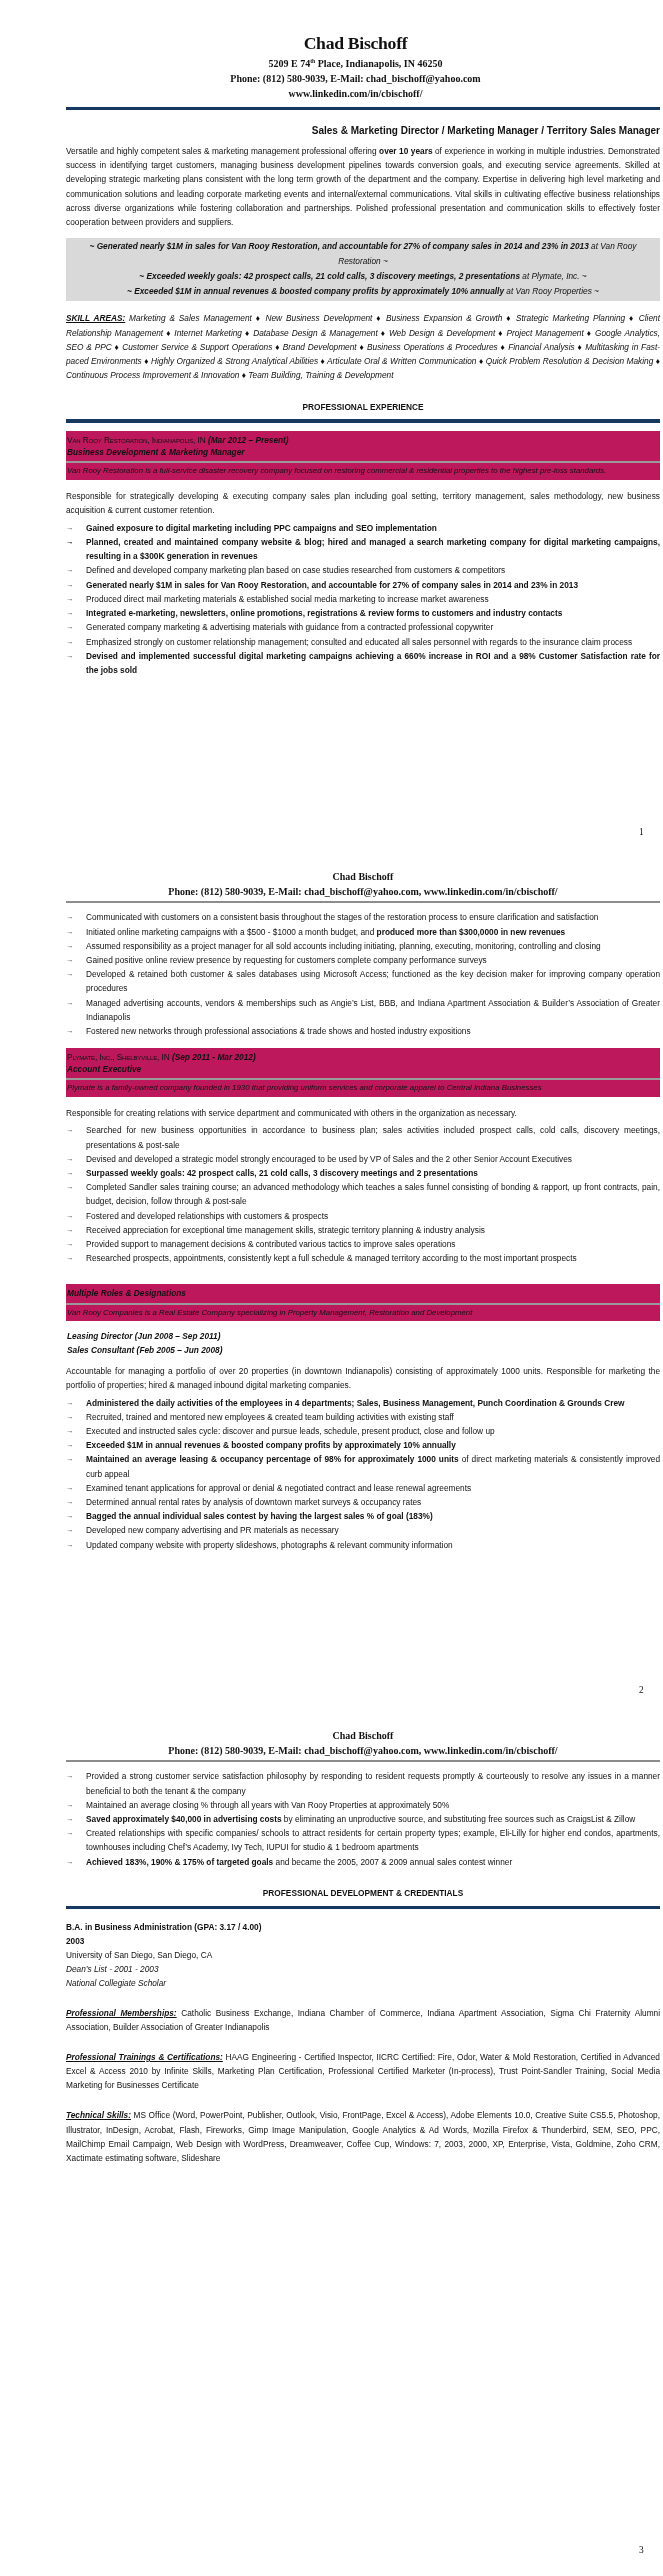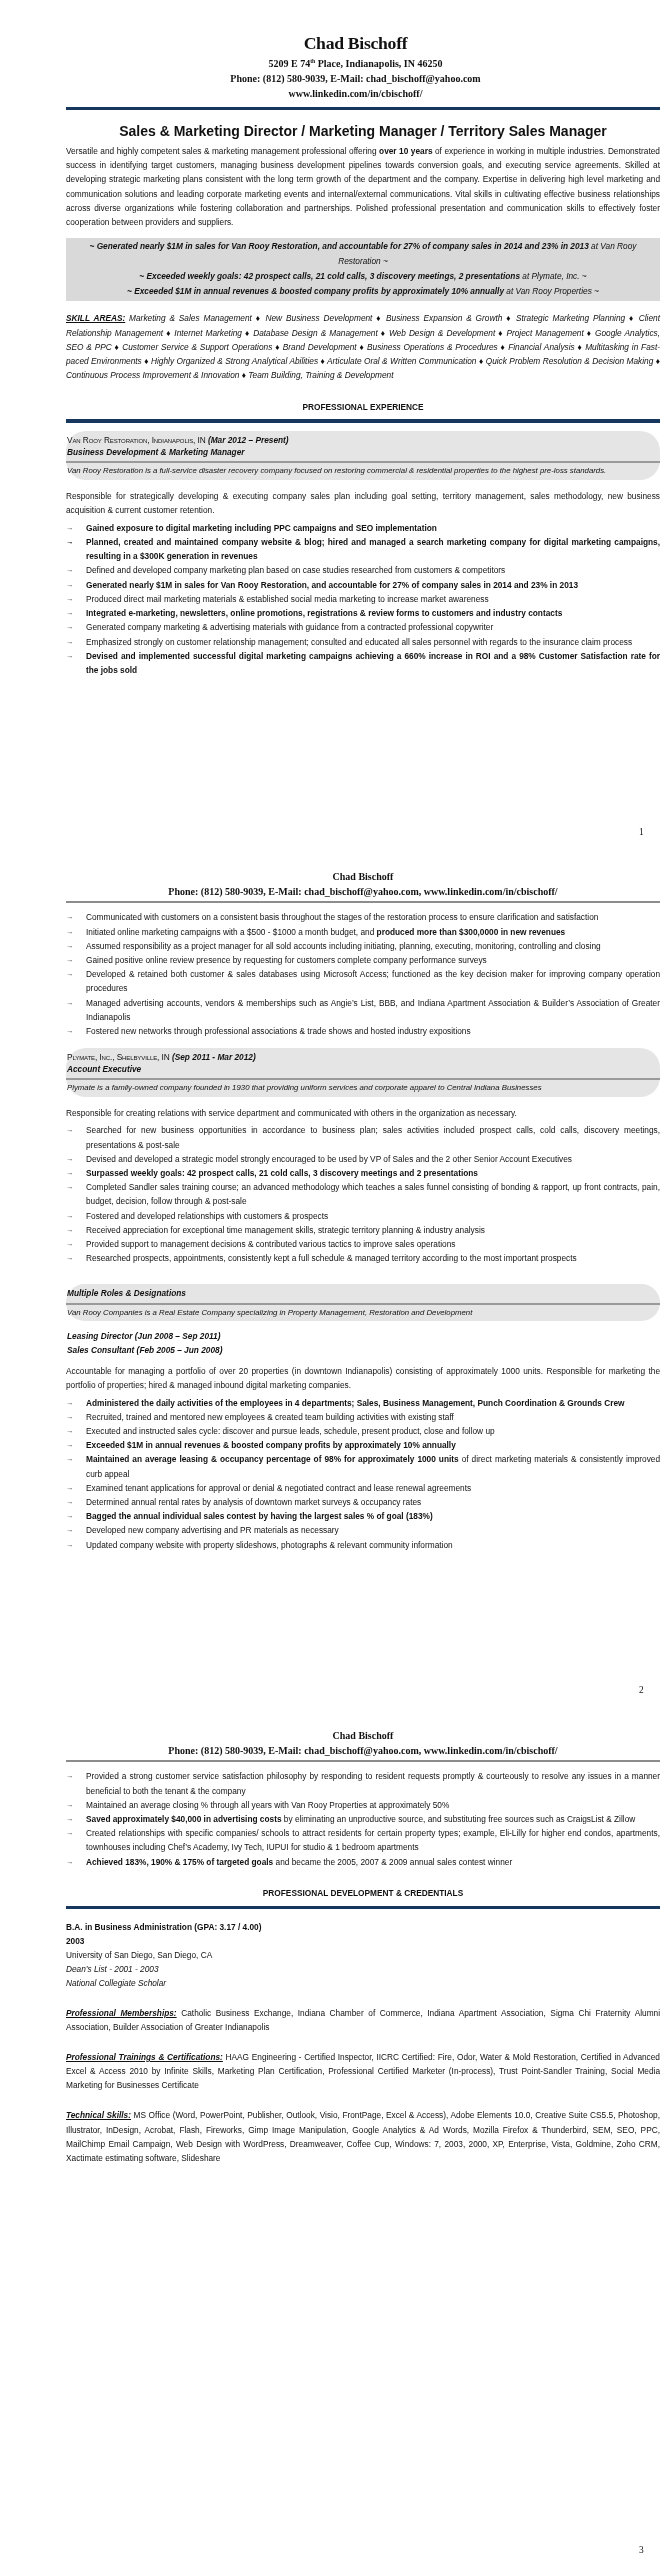--- a/index.html
+++ b/index.html
@@ -4,31 +4,31 @@
 <style>
   html, body { margin: 0; padding: 0; background: #ffffff; }
   body { width: 664px; height: 2576px; position: relative; overflow: hidden; color: #111; }
   .page { position: absolute; left: 0; width: 632px; margin-left: 22px; }
   .content { position: absolute; left: 44px; width: 579px; }
   .center { text-align: center; }
   .name-main { font-family: "Liberation Serif", serif; font-weight: bold; font-size: 17.7px; line-height: 20px; letter-spacing: -0.3px; }
   .contact-line { font-family: "Liberation Serif", serif; font-weight: bold; font-size: 10px; line-height: 15px; }
   .rule-blue { height: 3.1px; background: #17375e; }
   .rule-gray { height: 2.1px; background: #8c8c8c; }
-  .headline { font-family: "Liberation Sans", sans-serif; font-weight: bold; font-size: 14px; text-align: center; line-height: 12.5px; }
+  .headline { font-family: "Liberation Sans", sans-serif; font-weight: bold; font-size: 10px; text-align: right; line-height: 12.5px; }
   .para { font-family: "Liberation Sans", sans-serif; font-size: 8.3px; line-height: 14.3px; text-align: justify; }
   .para b { font-weight: bold; }
   .shade { background: #d9d9d9; }
   .highlights { font-family: "Liberation Sans", sans-serif; font-size: 8.3px; line-height: 15px; text-align: center; padding: 0 16px; }
   .highlights .hl { font-weight: bold; font-style: italic; }
   .highlights .hl-tail { font-style: italic; }
   .skills { font-family: "Liberation Sans", sans-serif; font-style: italic; font-size: 8.3px; line-height: 14.3px; text-align: justify; }
   .lbl-u { font-weight: bold; font-style: italic; text-decoration: underline; }
   .section-title { font-family: "Liberation Sans", sans-serif; font-weight: bold; font-size: 8.3px; text-align: center; line-height: 10.4px; }
-  .job-box { background: #e5e5e5; padding: 3.1px 0 3.1px 0; border-radius: 20px; }
+  .job-box { background: #be185d; padding: 3.1px 0 3.1px 0; }
   .job-head { font-family: "Liberation Sans", sans-serif; font-size: 8.3px; line-height: 12px; padding-left: 1px; }
   .company { font-weight: normal; font-variant: small-caps; letter-spacing: -0.1px; }
   .dates { font-style: italic; font-weight: bold; }
   .title-it { font-weight: bold; font-style: italic; }
   .job-rule { height: 2.1px; background: #9a9a9a; margin: 3.1px 0 2.1px 0; }
   .job-desc { font-family: "Liberation Sans", sans-serif; font-style: italic; font-size: 7.8px; line-height: 11.5px; padding: 0 1px; text-align: justify; }
   ul.bullets { list-style: none; margin: 0; padding: 0; }
   ul.bullets li { position: relative; padding-left: 20px; font-family: "Liberation Sans", sans-serif; font-size: 8.3px; line-height: 14.2px; text-align: justify; }
   ul.bullets li .arrow { position: absolute; left: 0; top: 0; font-size: 7.3px; }
   ul.bullets li.bold { font-weight: bold; }

